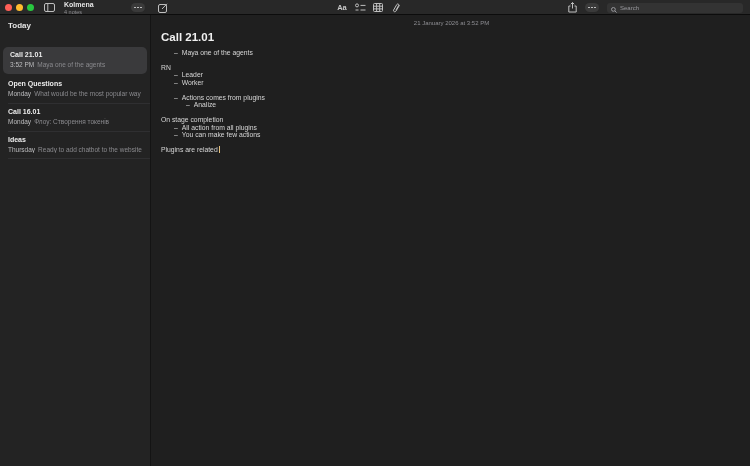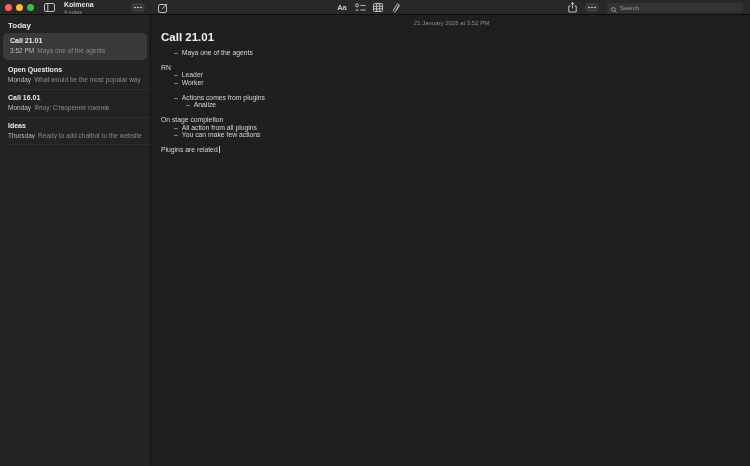--- a/index.html
+++ b/index.html
@@ -30,21 +30,21 @@
   .fmt-aa { font-size:7.5px; color:#c9c9c9; font-weight:bold; letter-spacing:0; }
 
   .search-field { position:absolute; right:7px; top:2.5px; width:136px; height:10px; background:#333333; border-radius:3px; display:flex; align-items:center; padding:0 4px; gap:3px; }
   .search-field .ph { font-size:6px; color:#98989d; line-height:1; }
 
   
   .content { flex:1; display:flex; min-height:0; }
 
   
   .notelist { width:151px; flex:0 0 151px; background:#232323; border-right:1.5px solid #141414; overflow:hidden; }
-  .sec-header { font-size:8px; font-weight:bold; color:#e3e3e3; padding:6px 8px 2px 8px; }
+  .sec-header { font-size:8px; font-weight:bold; color:#e3e3e3; padding:6px 8px 16px 8px; }
   .sec-header.later { padding-top:11px; }
   .note-row { padding:4px 8px 5px 8px; cursor:default; }
   .note-row.selected { background:#3a3a3c; border-radius:5px; margin:1px 3px 2px 3px; padding:4px 7px 5px 7px; }
   .note-row .nr-title { font-size:7px; font-weight:bold; color:#ececec; line-height:1.2; }
   .note-row .nr-sub { font-size:6.5px; color:#8a8a8e; margin-top:2px; white-space:nowrap; overflow:hidden; line-height:1.15; }
   .note-row .nr-meta { color:#bcbcbe; margin-right:3px; }
   .row-sep { height:1px; background:#2f2f31; margin:0 0 0 8px; }
 
   
   .editor { flex:1; background:#1f1f1f; padding:0 8px 0 10px; position:relative; overflow:hidden; }

